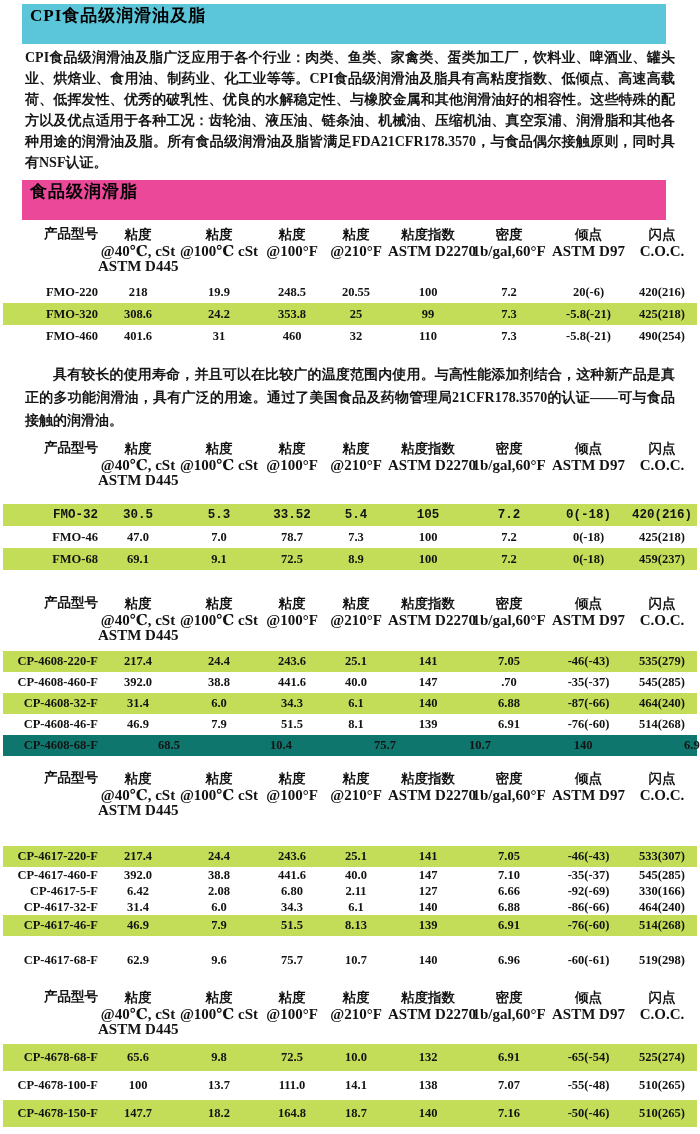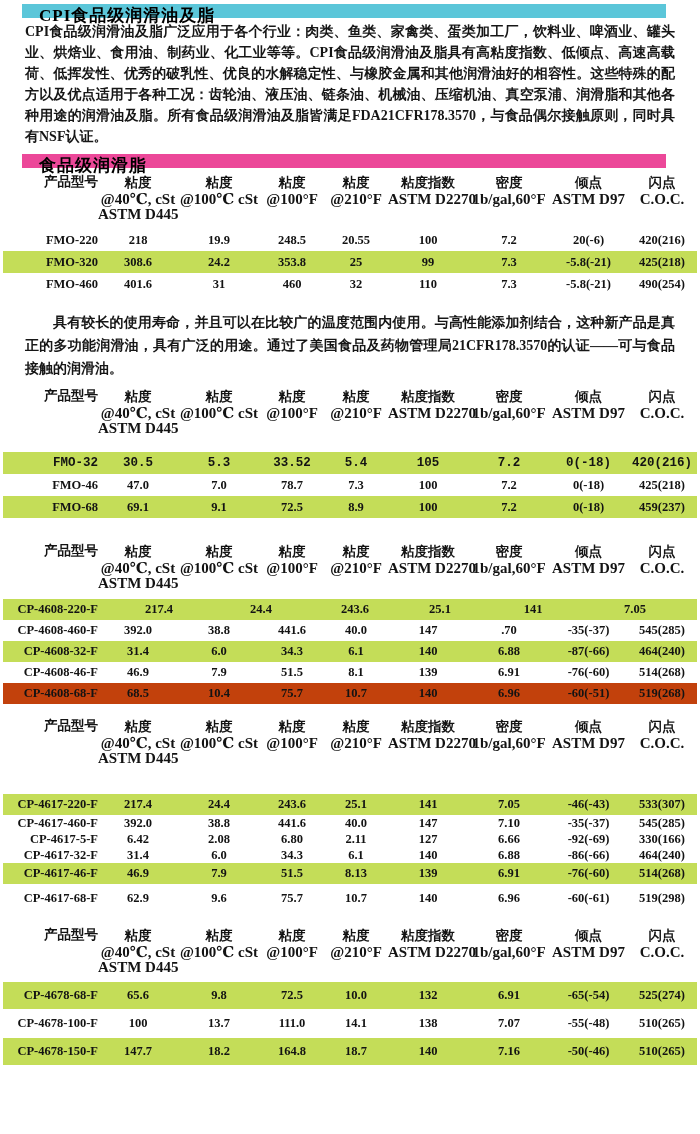--- a/index.html
+++ b/index.html
@@ -3,22 +3,22 @@
 <meta charset="utf-8">
 <style>
   *{margin:0;padding:0;box-sizing:border-box}
   html,body{background:#fff}
   body{
     width:700px;height:1134px;overflow:hidden;
     font-family:"Liberation Serif","DejaVu Serif","DejaVu Sans",serif;
     color:#141414;font-weight:bold;
   }
   .banner{
-    height:14px;line-height:23px;
-    margin:0 34px 0 22px;padding-left:17px;
+    height:40px;line-height:23px;
+    margin:0 34px 0 22px;padding-left:8px;
     font-size:17px;letter-spacing:1px;color:#000;
   }
   .para{
     margin:3px 25px 0 25px;
     font-size:14px;line-height:21px;
     text-align:justify;color:#161616;
   }
   .para.grease{line-height:22px;margin-top:5px}
   .para.oilnote{line-height:23px;margin-top:16px;text-indent:2em}
   .banner.second{margin-top:7px}
@@ -43,21 +43,21 @@
   .ptable[data-t="0"] .thead{margin-bottom:7px}
   .ptable[data-t="1"]{margin-top:8px}
   .ptable[data-t="1"] .thead{margin-bottom:16px}
   .ptable[data-t="2"]{margin-top:25px}
   .ptable[data-t="2"] .thead{margin-bottom:8px}
   .ptable[data-t="2"] .trow.data{height:21px}
   .ptable[data-t="3"]{margin-top:14px}
   .ptable[data-t="3"] .thead{margin-bottom:28px}
   .ptable[data-t="3"] .trow.data{height:16px}
   .ptable[data-t="3"] .trow.data.hl{height:21px}
-  .ptable[data-t="3"] .trow.data:last-child{margin-top:6px}
+  .ptable[data-t="3"] .trow.data:last-child{margin-top:16px}
   .ptable[data-t="4"]{margin-top:21px}
   .ptable[data-t="4"] .thead{margin-bottom:7px}
   .ptable[data-t="4"] .trow.data{height:27px;margin-bottom:1px}
 </style>
 </head>
 <body>
 
 <div>
 
   <div class="banner" style="margin-top: 4px; background: rgb(91, 198, 217);">CPI食品级润滑油及脂</div>
@@ -243,21 +243,21 @@
         </div>
         <div class="tc">
           <div class="l1">倾点</div>
           <div class="l2">ASTM D97</div>
         </div>
         <div class="tc">
           <div class="l1">闪点</div>
           <div class="l2">C.O.C.</div>
         </div>
       </div>
-      <div class="trow data hl" style="background: rgb(196, 221, 88); gap: 21px;">
+      <div class="trow data hl" style="background: rgb(196, 221, 88);">
         <div class="tc c0">CP-4608-220-F</div>
         <div class="tc">217.4</div>
         <div class="tc">24.4</div>
         <div class="tc">243.6</div>
         <div class="tc">25.1</div>
         <div class="tc">141</div>
         <div class="tc">7.05</div>
         <div class="tc">-46(-43)</div>
         <div class="tc">535(279)</div>
       </div>
@@ -287,21 +287,21 @@
         <div class="tc c0">CP-4608-46-F</div>
         <div class="tc">46.9</div>
         <div class="tc">7.9</div>
         <div class="tc">51.5</div>
         <div class="tc">8.1</div>
         <div class="tc">139</div>
         <div class="tc">6.91</div>
         <div class="tc">-76(-60)</div>
         <div class="tc">514(268)</div>
       </div>
-      <div class="trow data hl" style="background: #c2410c;">
+      <div class="trow data hl" style="background: #0f766e; gap: 31px;">
         <div class="tc c0">CP-4608-68-F</div>
         <div class="tc">68.5</div>
         <div class="tc">10.4</div>
         <div class="tc">75.7</div>
         <div class="tc">10.7</div>
         <div class="tc">140</div>
         <div class="tc">6.96</div>
         <div class="tc">-60(-51)</div>
         <div class="tc">519(268)</div>
       </div>

